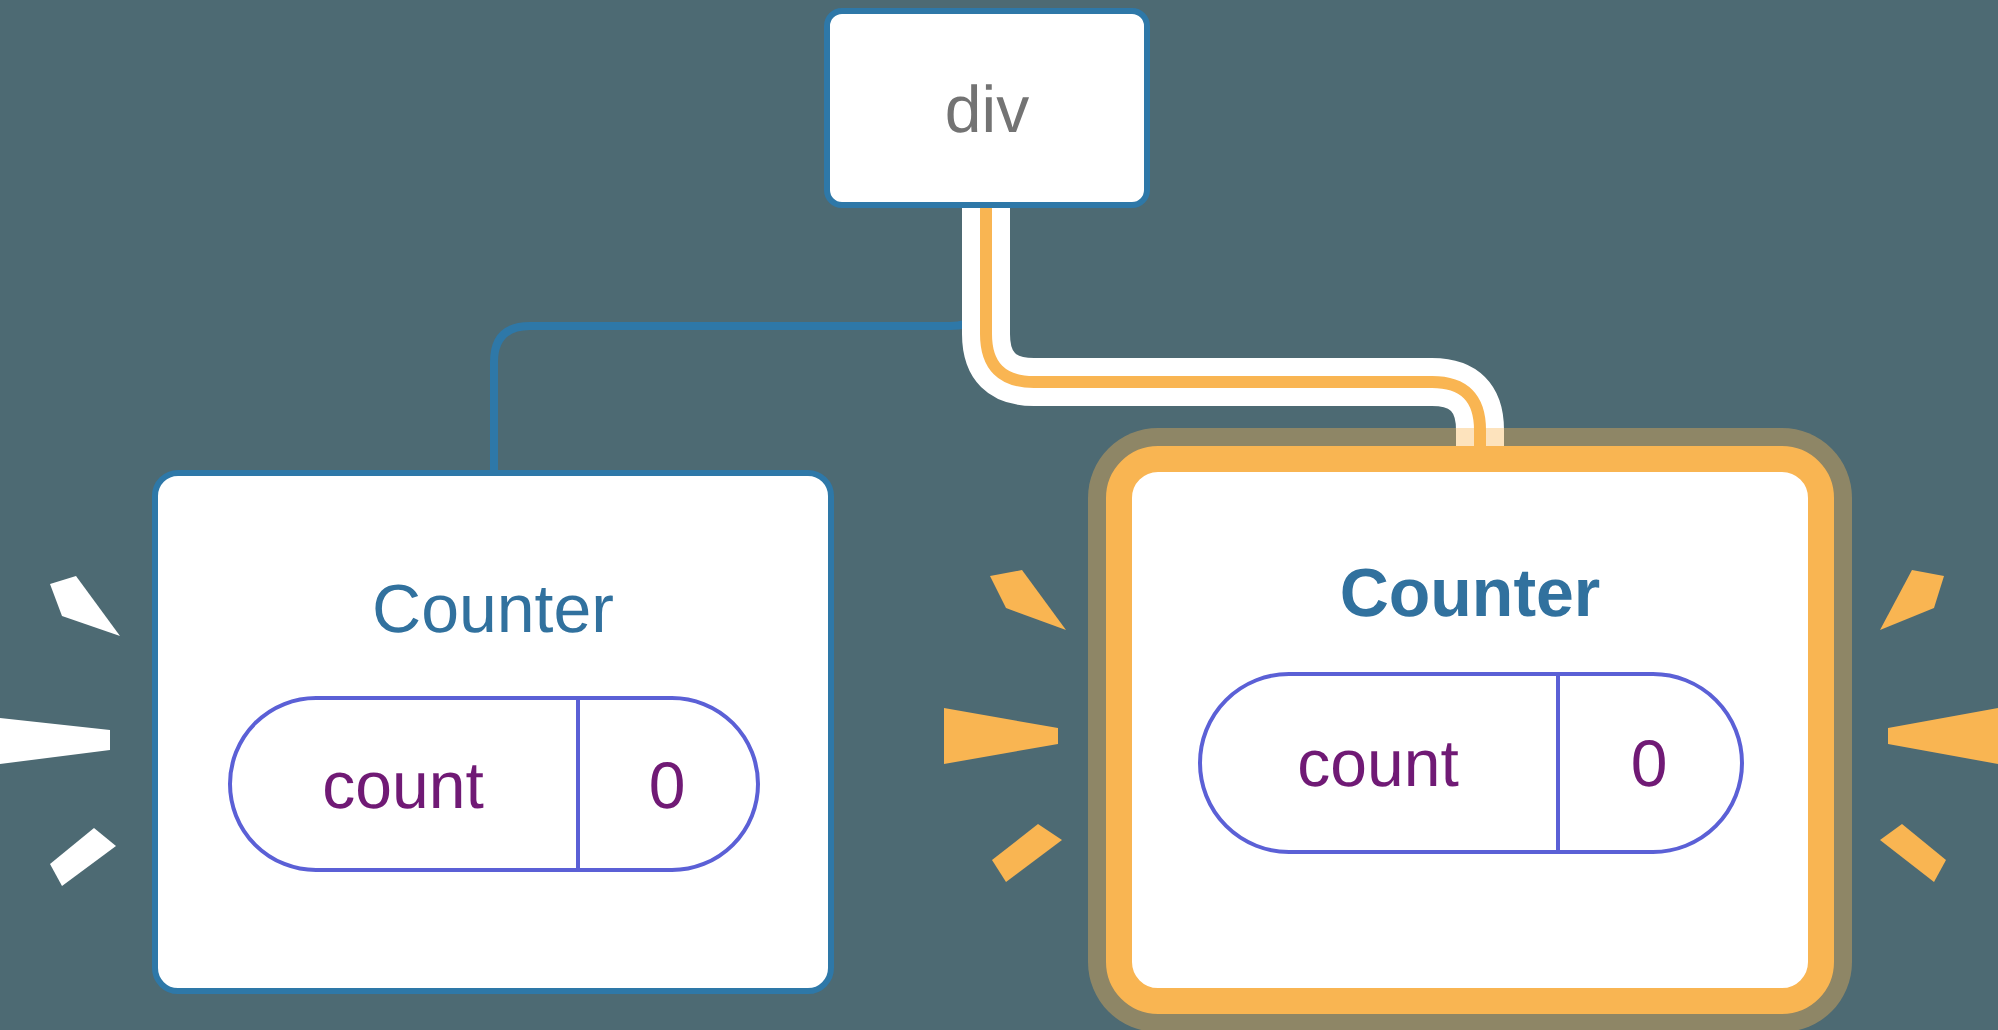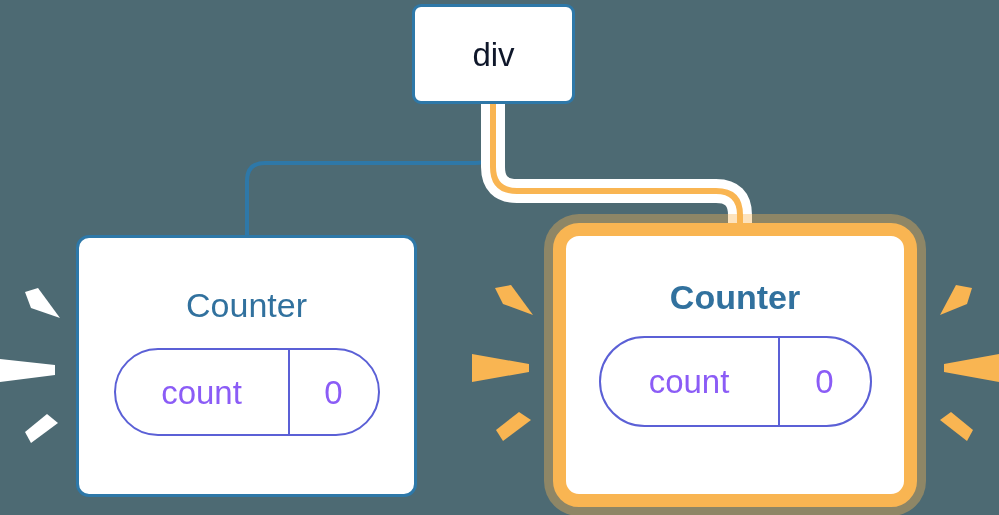--- a/index.html
+++ b/index.html
@@ -45,21 +45,21 @@
     left: 412px;
     top: 4px;
     width: 163px;
     height: 100px;
     border: 3px solid #2e78a8;
     border-radius: 9px;
     justify-content: center;
   }
   .node-div .node-title {
     font-size: 33px;
-    color: #0f172a;
+    color: #737373;
     font-weight: 400;
     line-height: 1;
   }
 
   .node-counter-left {
     left: 76px;
     top: 235px;
     width: 341px;
     height: 262px;
     border: 3px solid #2e78a8;
@@ -97,21 +97,21 @@
     border: 2px solid #5b60d6;
     border-radius: 999px;
     background: #ffffff;
     box-sizing: border-box;
     overflow: hidden;
   }
   .pill-key, .pill-val {
     display: flex;
     align-items: center;
     justify-content: center;
-    color: #8b5cf6;
+    color: #701a75;
     line-height: 1;
   }
   .pill-val {
     border-left: 2px solid #5b60d6;
   }
 
   .node-counter-left .pill {
     margin-top: 26px;
     width: 266px;
     height: 88px;

